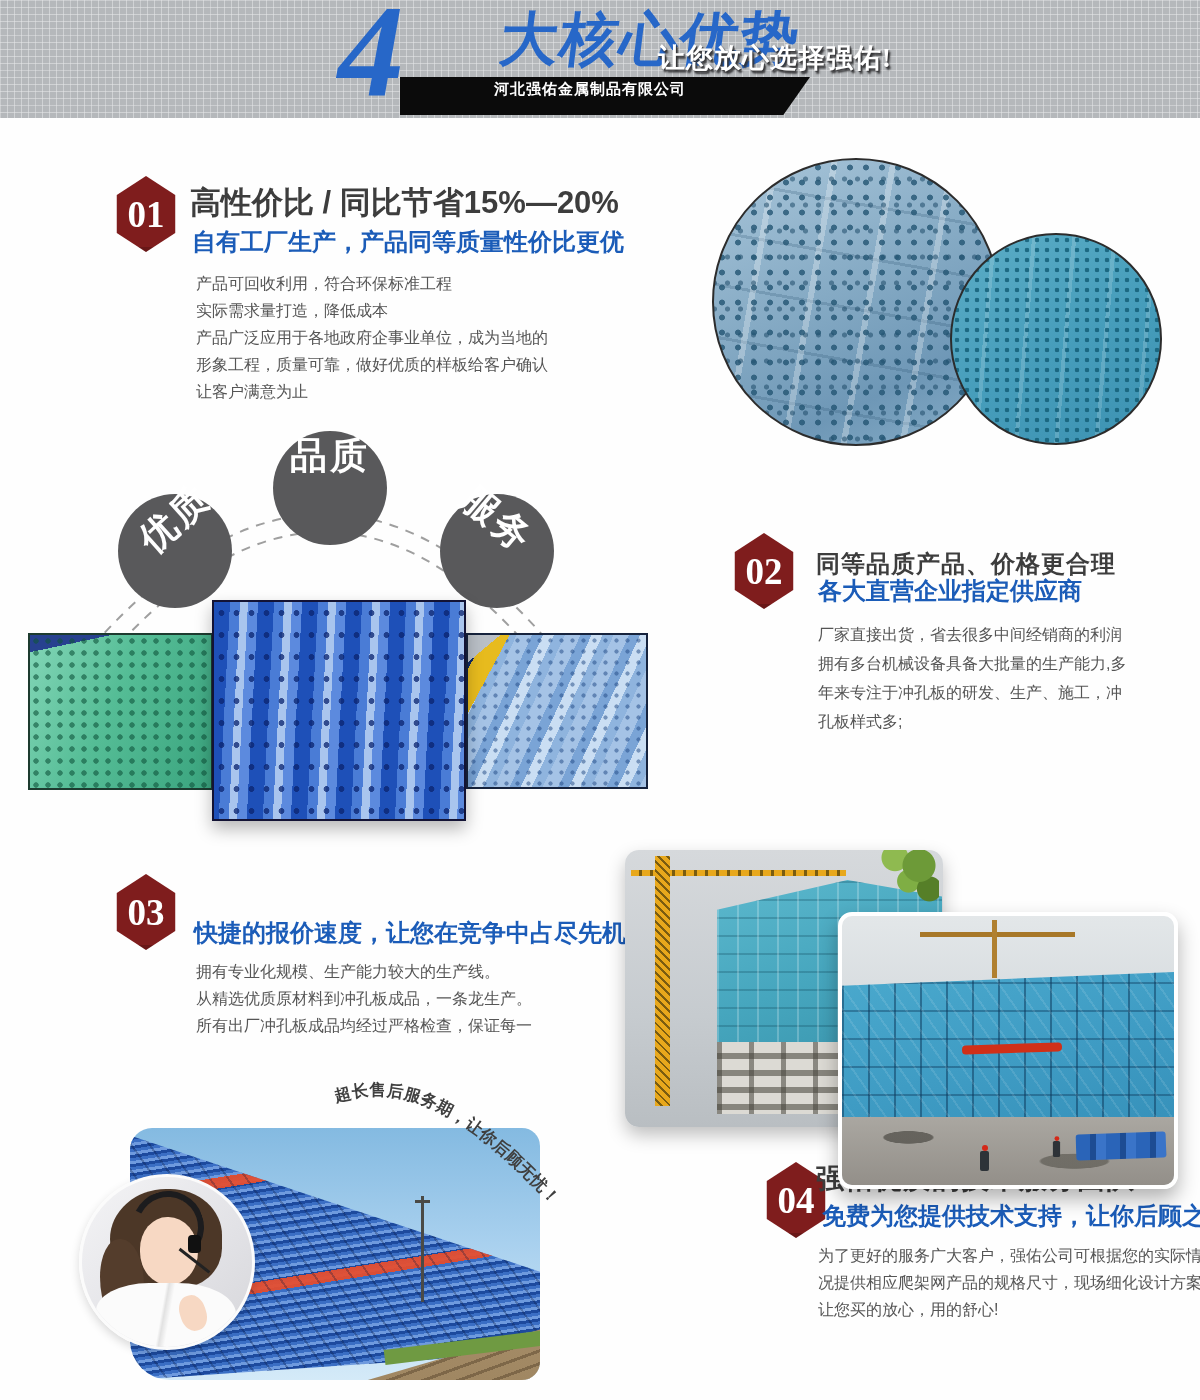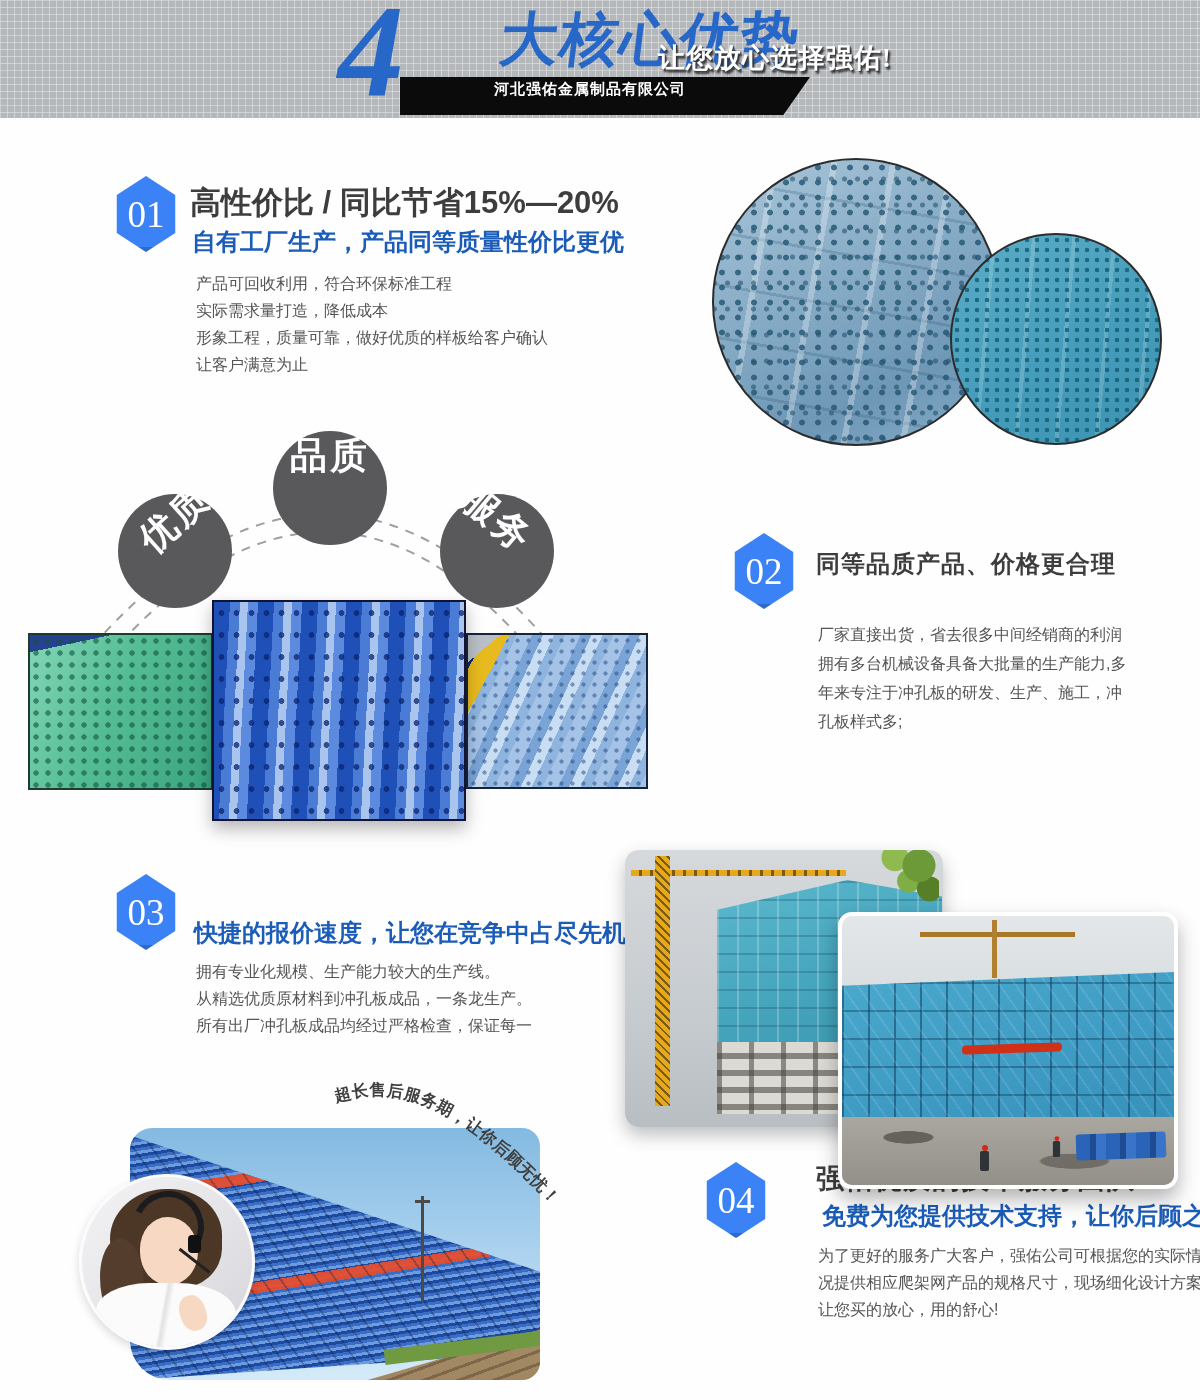--- a/index.html
+++ b/index.html
@@ -34,23 +34,23 @@
   }
   .company-band {
     position:absolute; left:400px; top:77px; width:410px; height:38px;
     background:#0b0b0b; clip-path:polygon(0 0, 100% 0, 93.5% 100%, 0 100%);
     color:#fff; font-size:15px; font-weight:bold; letter-spacing:1px;
     text-align:center; line-height:23px; padding-right:30px;
   }
 
   
   .hex {
-    position:absolute; width:68px; height:76px; background:#3b82f6;
+    position:absolute; width:68px; height:76px; background:#7f1d1d;
     clip-path:polygon(50% 0%, 93% 25%, 93% 75%, 50% 100%, 7% 75%, 7% 25%);
-    color:#fff; font-family:"Liberation Serif", serif; font-weight:normal; font-size:37px;
+    color:#fff; font-family:"Liberation Serif", serif; font-weight:bold; font-size:37px;
     display:flex; align-items:center; justify-content:center;
     box-shadow:inset -4px -5px 0 rgba(0,0,0,.18);
   }
 
   
   .sec-title { position:absolute; color:#3d3d3d; font-weight:bold; white-space:nowrap; }
   .t-sans { font-family:"Liberation Sans", sans-serif; }
   .t-serif { font-family:"Liberation Serif", serif; }
   .sec-sub { position:absolute; color:#1b5cb8; font-weight:bold; font-family:"Liberation Serif", serif; white-space:nowrap; }
   .sec-body { position:absolute; color:#555; font-size:16px; white-space:nowrap; }
@@ -249,20 +249,21 @@
     <div class="head-tagline">让您放心选择强佑!</div>
     <div class="company-band">河北强佑金属制品有限公司</div>
   </div>
 
   <div class="hex" style="left:112px; top:176px;">01</div>
   <div class="sec-title t-sans" style="left:190px; top:182px; font-size:31px;">高性价比 / 同比节省15%—20%</div>
   <div class="sec-sub" style="left:192px; top:226px; font-size:24px;">自有工厂生产，产品同等质量性价比更优</div>
   <div class="sec-body" style="left:196px; top:270px;">
     <div>产品可回收利用，符合环保标准工程</div>
     <div>实际需求量打造，降低成本</div>
+    <div>产品广泛应用于各地政府企事业单位，成为当地的</div>
     <div>形象工程，质量可靠，做好优质的样板给客户确认</div>
     <div>让客户满意为止</div>
   </div>
 
   <div class="circ-photo circ-big"></div>
   <div class="circ-photo circ-small"></div>
 
   <svg class="diag-svg" width="560" height="290" viewBox="0 0 560 290">
     <path d="M 42 258 Q 288 -30 522 258" fill="none" stroke="#9f9f9f" stroke-width="2" stroke-dasharray="9 8"></path>
     <path d="M 58 268 Q 288 -4 506 268" fill="none" stroke="#9f9f9f" stroke-width="2" stroke-dasharray="9 8"></path>
@@ -276,20 +277,21 @@
   <div class="q-circle" style="left:440px; top:494px;">
     <span style="transform:rotate(40deg);">服务</span>
   </div>
 
   <div class="strip-photo photo-green"></div>
   <div class="strip-photo photo-wavy"></div>
   <div class="strip-photo photo-blue"></div>
 
   <div class="hex" style="left:730px; top:533px;">02</div>
   <div class="sec-title t-serif" style="left:816px; top:548px; font-size:24px; letter-spacing:1px;">同等品质产品、价格更合理</div>
+  <div class="sec-sub" style="left:818px; top:575px; font-size:24px;">各大直营企业指定供应商</div>
   <div class="sec-body body-wide" style="left:818px; top:620px;">
     <div>厂家直接出货，省去很多中间经销商的利润</div>
     <div>拥有多台机械设备具备大批量的生产能力,多</div>
     <div>年来专注于冲孔板的研发、生产、施工，冲</div>
     <div>孔板样式多;</div>
   </div>
 
   <div class="hex" style="left:112px; top:874px;">03</div>
   <div class="sec-sub" style="left:194px; top:917px; font-size:24px;">快捷的报价速度，让您在竞争中占尽先机</div>
   <div class="sec-body" style="left:196px; top:958px;">
@@ -335,21 +337,21 @@
     <div class="agent-hair"></div>
     <div class="agent-face"></div>
     <div class="agent-hair2"></div>
     <div class="agent-headset"></div>
     <div class="agent-earpad"></div>
     <div class="agent-mic"></div>
     <div class="agent-shirt"></div>
     <div class="agent-hand"></div>
   </div>
 
-  <div class="hex" style="left:702px; top:1162px;">04</div>
+  <div class="hex" style="left:762px; top:1162px;">04</div>
   <div class="sec-title t-serif" style="left:816px; top:1160px; font-size:28px; letter-spacing:1px;">强佑优质的技术服务团队</div>
   <div class="sec-sub" style="left:822px; top:1200px; font-size:24px;">免费为您提供技术支持，让你后顾之忧</div>
   <div class="sec-body" style="left:818px; top:1242px;">
     <div>为了更好的服务广大客户，强佑公司可根据您的实际情</div>
     <div>况提供相应爬架网产品的规格尺寸，现场细化设计方案</div>
     <div>让您买的放心，用的舒心!</div>
   </div>
 
 </div>
 

